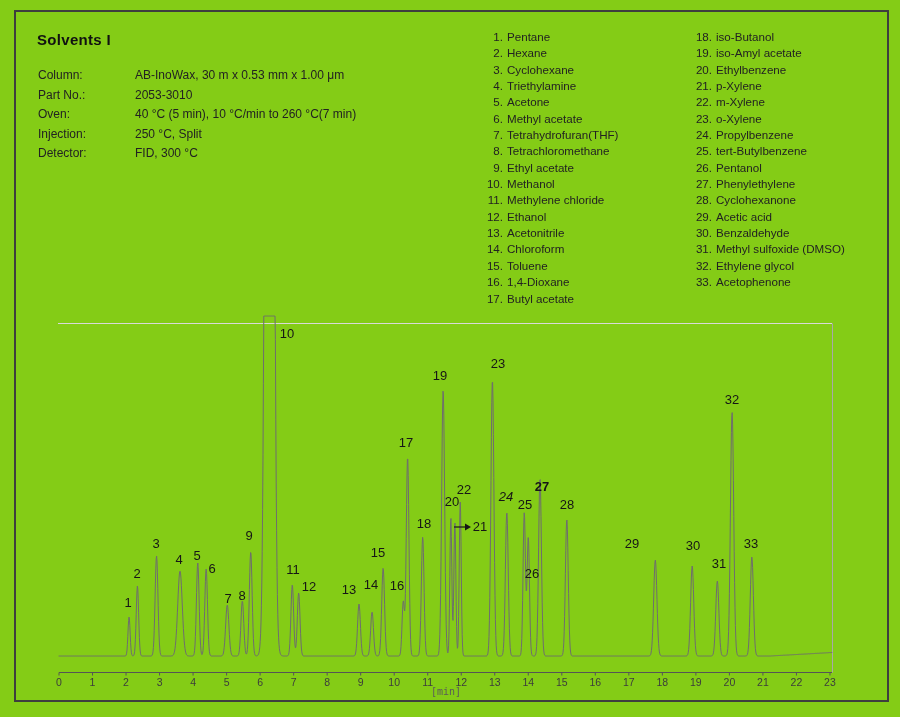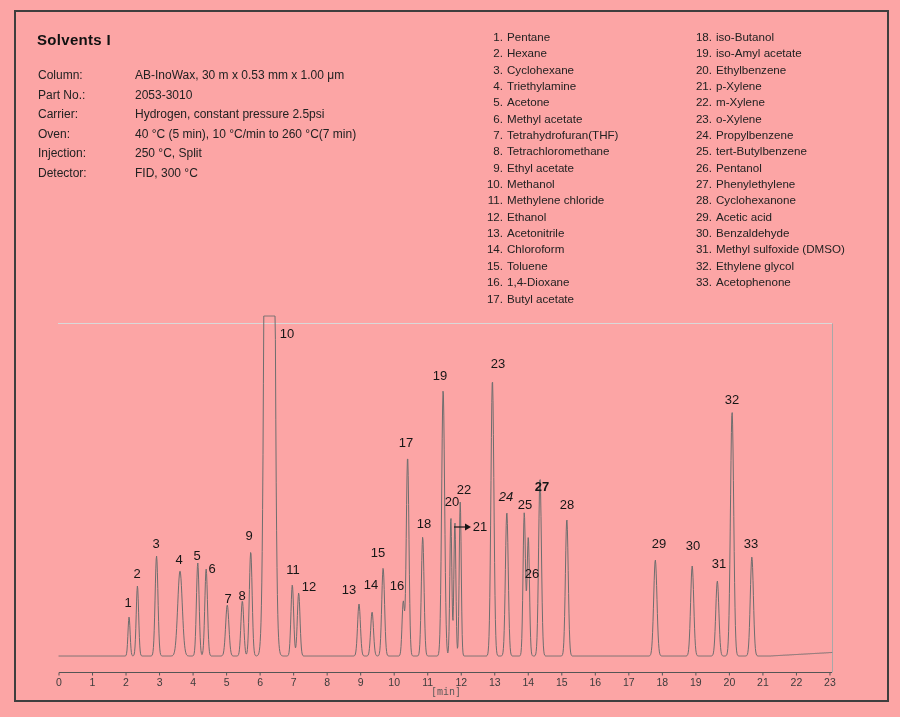--- a/index.html
+++ b/index.html
@@ -1,16 +1,16 @@
 <!DOCTYPE html>
 <html><head>
 <meta charset="utf-8">
 <style>
   html,body{margin:0;padding:0;background:#ffffff;}
-  .page{position:relative;width:900px;height:717px;background:#fca5a5;overflow:hidden;
+  .page{position:relative;width:900px;height:717px;background:#84cc16;overflow:hidden;
         font-family:"Liberation Sans", sans-serif;color:#222;}
   .frame{position:absolute;left:14px;top:10px;width:871px;height:688px;
          border:2px solid #3e3e3e;}
   .title{position:absolute;left:37px;top:31px;margin:0;font-size:15px;font-weight:bold;
          color:#111;letter-spacing:.3px;}
   .conditions{position:absolute;left:38px;top:66px;font-size:12px;line-height:19.5px;color:#222;}
   .cond-row{display:flex;}
   .cond-label{width:97px;flex:0 0 97px;}
   .cond-value{white-space:nowrap;}
   .peaklist{position:absolute;top:29px;font-size:11.6px;line-height:16.35px;color:#222;}
@@ -37,24 +37,20 @@
   <h1 class="title">Solvents I</h1>
 
   <div class="conditions" id="conditions">
       <div class="cond-row">
         <span class="cond-label">Column:</span>
         <span class="cond-value">AB-InoWax, 30 m x 0.53 mm x 1.00 μm</span>
       </div>
       <div class="cond-row">
         <span class="cond-label">Part No.:</span>
         <span class="cond-value">2053-3010</span>
-      </div>
-      <div class="cond-row">
-        <span class="cond-label">Carrier:</span>
-        <span class="cond-value">Hydrogen, constant pressure 2.5psi</span>
       </div>
       <div class="cond-row">
         <span class="cond-label">Oven:</span>
         <span class="cond-value">40 °C (5 min), 10 °C/min to 260 °C(7 min)</span>
       </div>
       <div class="cond-row">
         <span class="cond-label">Injection:</span>
         <span class="cond-value">250 °C, Split</span>
       </div>
       <div class="cond-row">
@@ -255,21 +251,21 @@
         <div class="plabel" style="left: 440px; top: 368px; color: rgb(22, 22, 22);">19</div>
         <div class="plabel" style="left: 452px; top: 494px; color: rgb(22, 22, 22);">20</div>
         <div class="plabel" style="left: 480px; top: 519px; color: rgb(22, 22, 22);">21</div>
         <div class="plabel" style="left: 464px; top: 482px; color: rgb(22, 22, 22);">22</div>
         <div class="plabel" style="left: 498px; top: 356px; color: rgb(22, 22, 22);">23</div>
         <div class="plabel" style="left: 506px; top: 489px; color: rgb(22, 22, 22); font-style: italic;">24</div>
         <div class="plabel" style="left: 525px; top: 497px; color: rgb(22, 22, 22);">25</div>
         <div class="plabel" style="left: 532px; top: 518px; color: rgb(22, 22, 22); margin-top: 48px;">26</div>
         <div class="plabel" style="left: 542px; top: 479px; color: rgb(22, 22, 22); font-weight: bold;">27</div>
         <div class="plabel" style="left: 567px; top: 497px; color: rgb(22, 22, 22);">28</div>
-        <div class="plabel" style="left: 659px; top: 536px; color: rgb(22, 22, 22); text-align: right;">29</div>
+        <div class="plabel" style="left: 632px; top: 536px; color: rgb(22, 22, 22); text-align: right;">29</div>
         <div class="plabel" style="left: 693px; top: 538px; color: rgb(22, 22, 22);">30</div>
         <div class="plabel" style="left: 719px; top: 556px; color: rgb(22, 22, 22);">31</div>
         <div class="plabel" style="left: 732px; top: 392px; color: rgb(22, 22, 22);">32</div>
         <div class="plabel" style="left: 751px; top: 536px; color: rgb(22, 22, 22);">33</div>
       </div>
     <div id="tick-labels">
         <div class="tick-label" style="left: 59px; top: 676px;">0</div>
         <div class="tick-label" style="left: 92.52px; top: 676px;">1</div>
         <div class="tick-label" style="left: 126.04px; top: 676px;">2</div>
         <div class="tick-label" style="left: 159.56px; top: 676px;">3</div>

